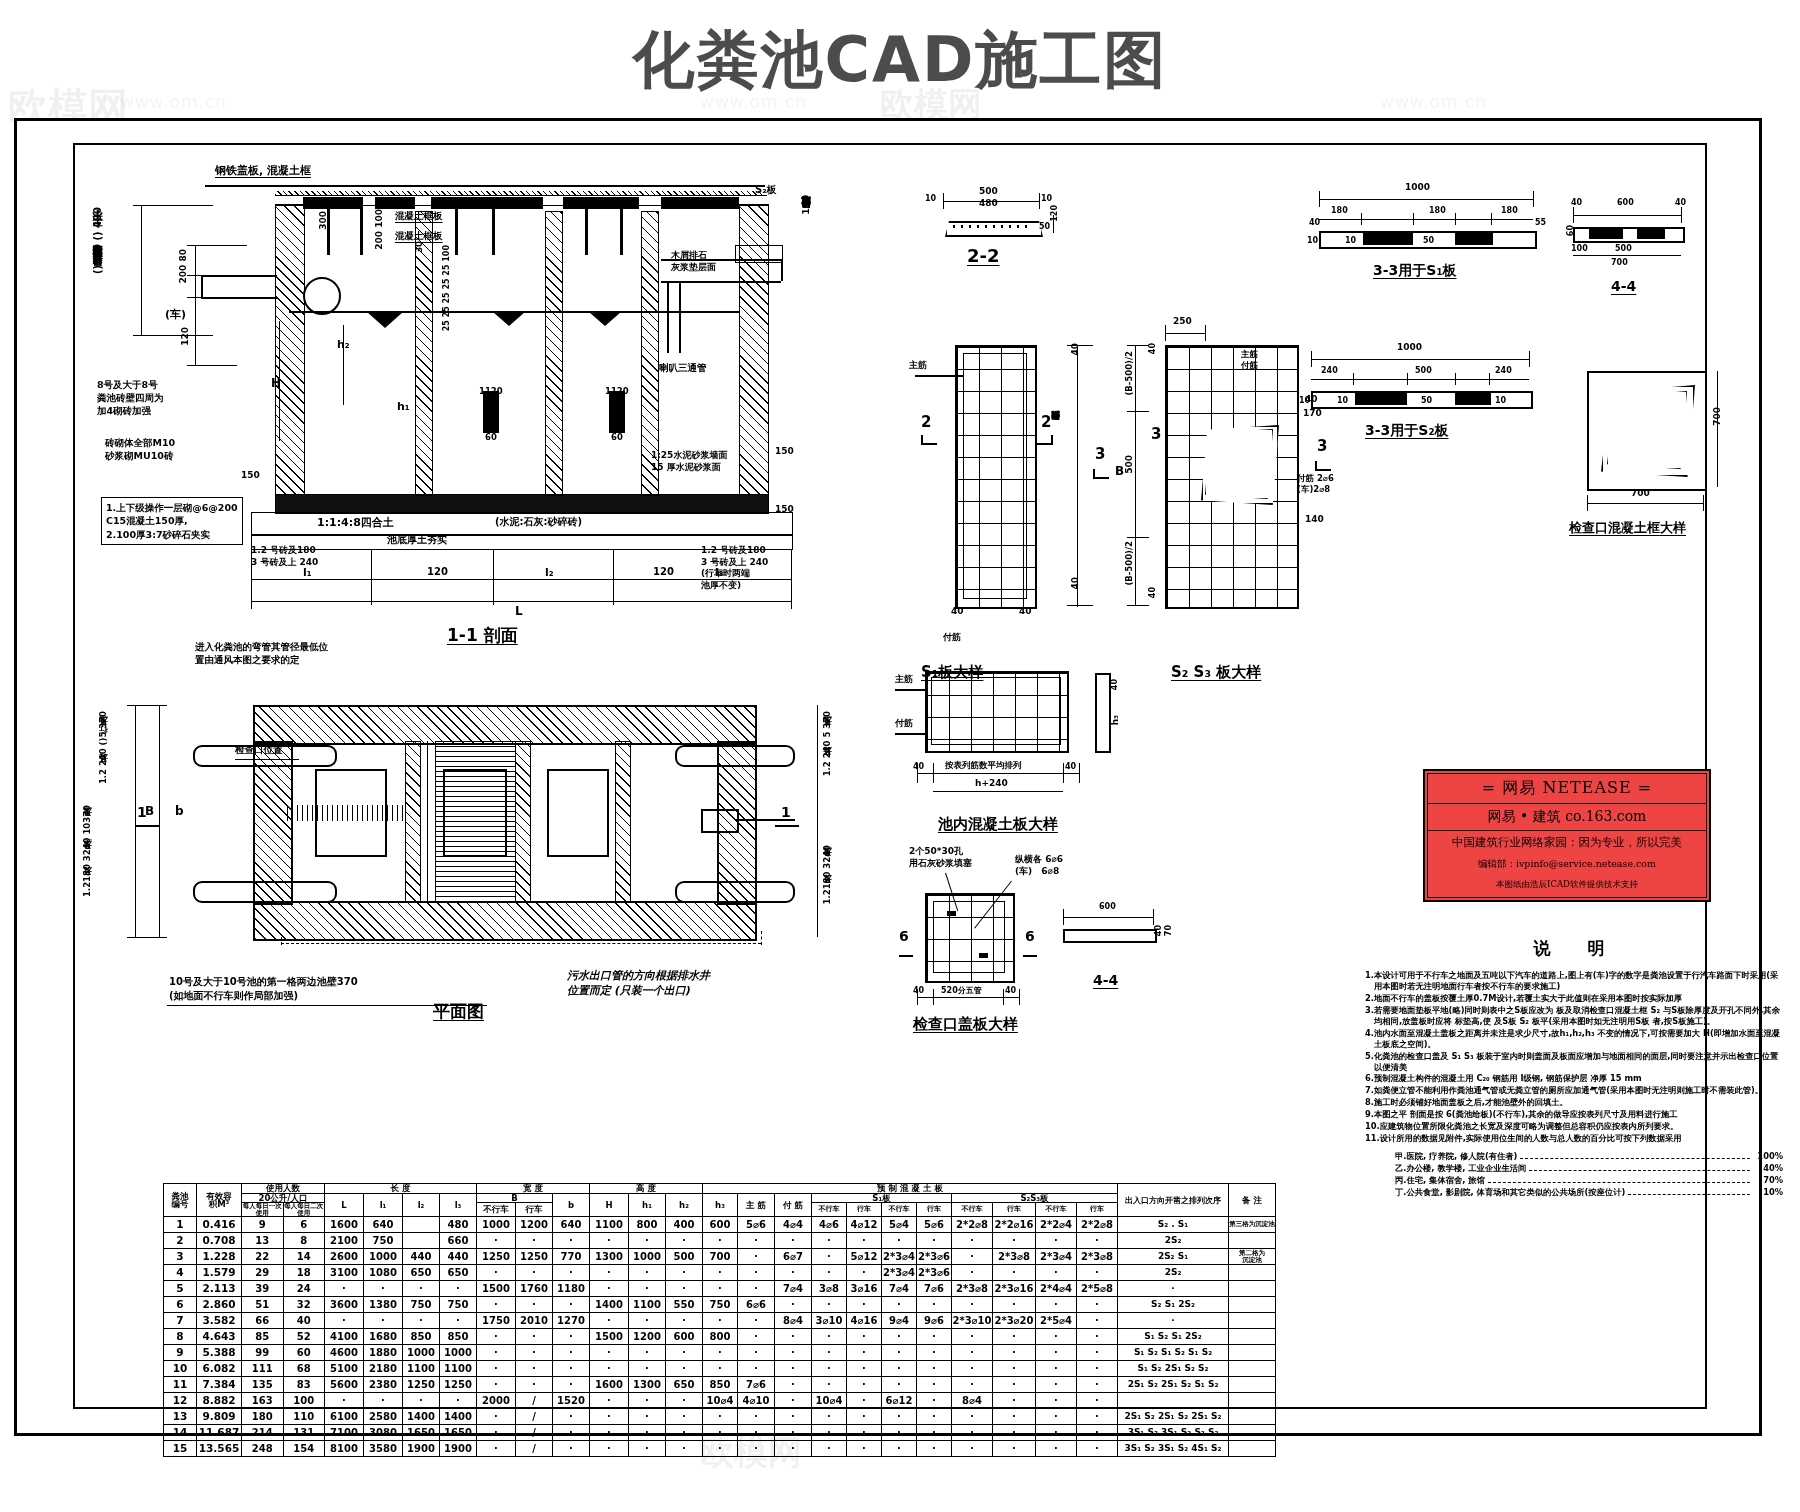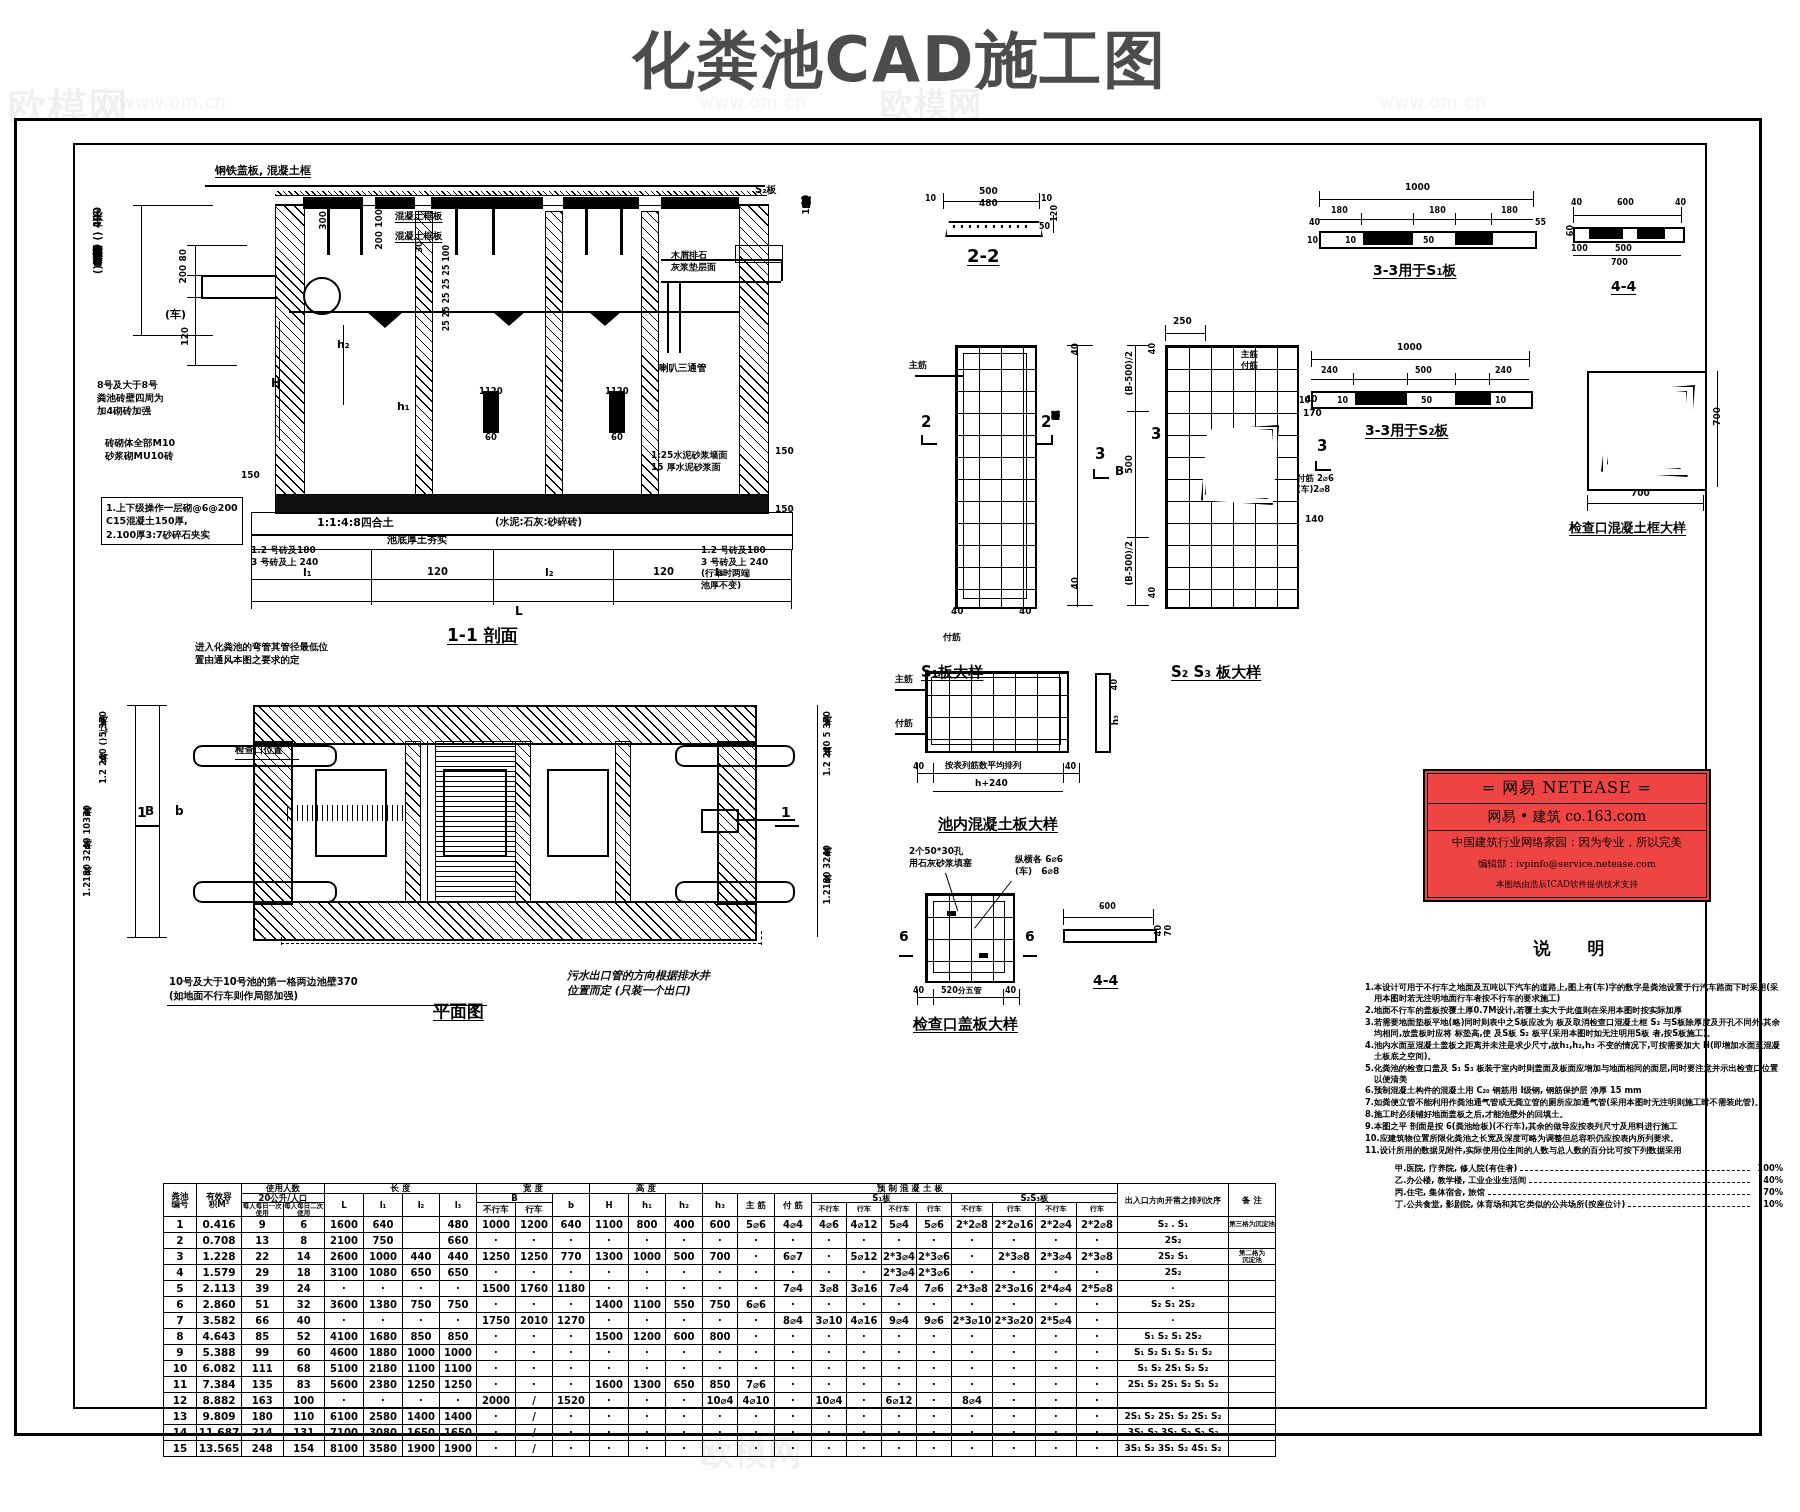--- a/index.html
+++ b/index.html
@@ -48,21 +48,21 @@
   #netease .ne-in{border:1px solid #000;margin:2px;}
   #netease .row{text-align:center;padding:4px 2px;font-family:"DejaVu Serif",serif;}
   #netease .r1{font-size:16px;letter-spacing:1px;border-bottom:1px solid #000;}
   #netease .r2{font-size:14px;border-bottom:1.5px solid #000;}
   #netease .r3{font-size:11.5px;}
   #netease .r4{font-size:9.5px;}
   #netease .r5{font-size:8.5px;padding-bottom:6px;}
 
   
   #notes{position:absolute;left:1290px;top:792px;width:418px;}
-  #notes .nt-title{text-align:center;font-size:17px;font-weight:bold;letter-spacing:10px;margin-bottom:22px;}
+  #notes .nt-title{text-align:center;font-size:17px;font-weight:bold;letter-spacing:10px;margin-bottom:10px;}
   #notes .nt{font-size:8.3px;font-weight:bold;line-height:1.32;margin-bottom:1px;text-indent:-9px;padding-left:9px;}
   #notes .sub{font-size:8.3px;font-weight:bold;line-height:1.45;padding-left:30px;display:flex;}
   #notes .sub .d{flex:1;border-bottom:1.5px dashed #000;margin:0 3px 3px 3px;}
   #notes .sub .p{width:30px;text-align:right;}
 </style>
 </head>
 <body>
 
 <div id="title-bar">
   <span class="t cn">化粪池CAD施工图</span>

